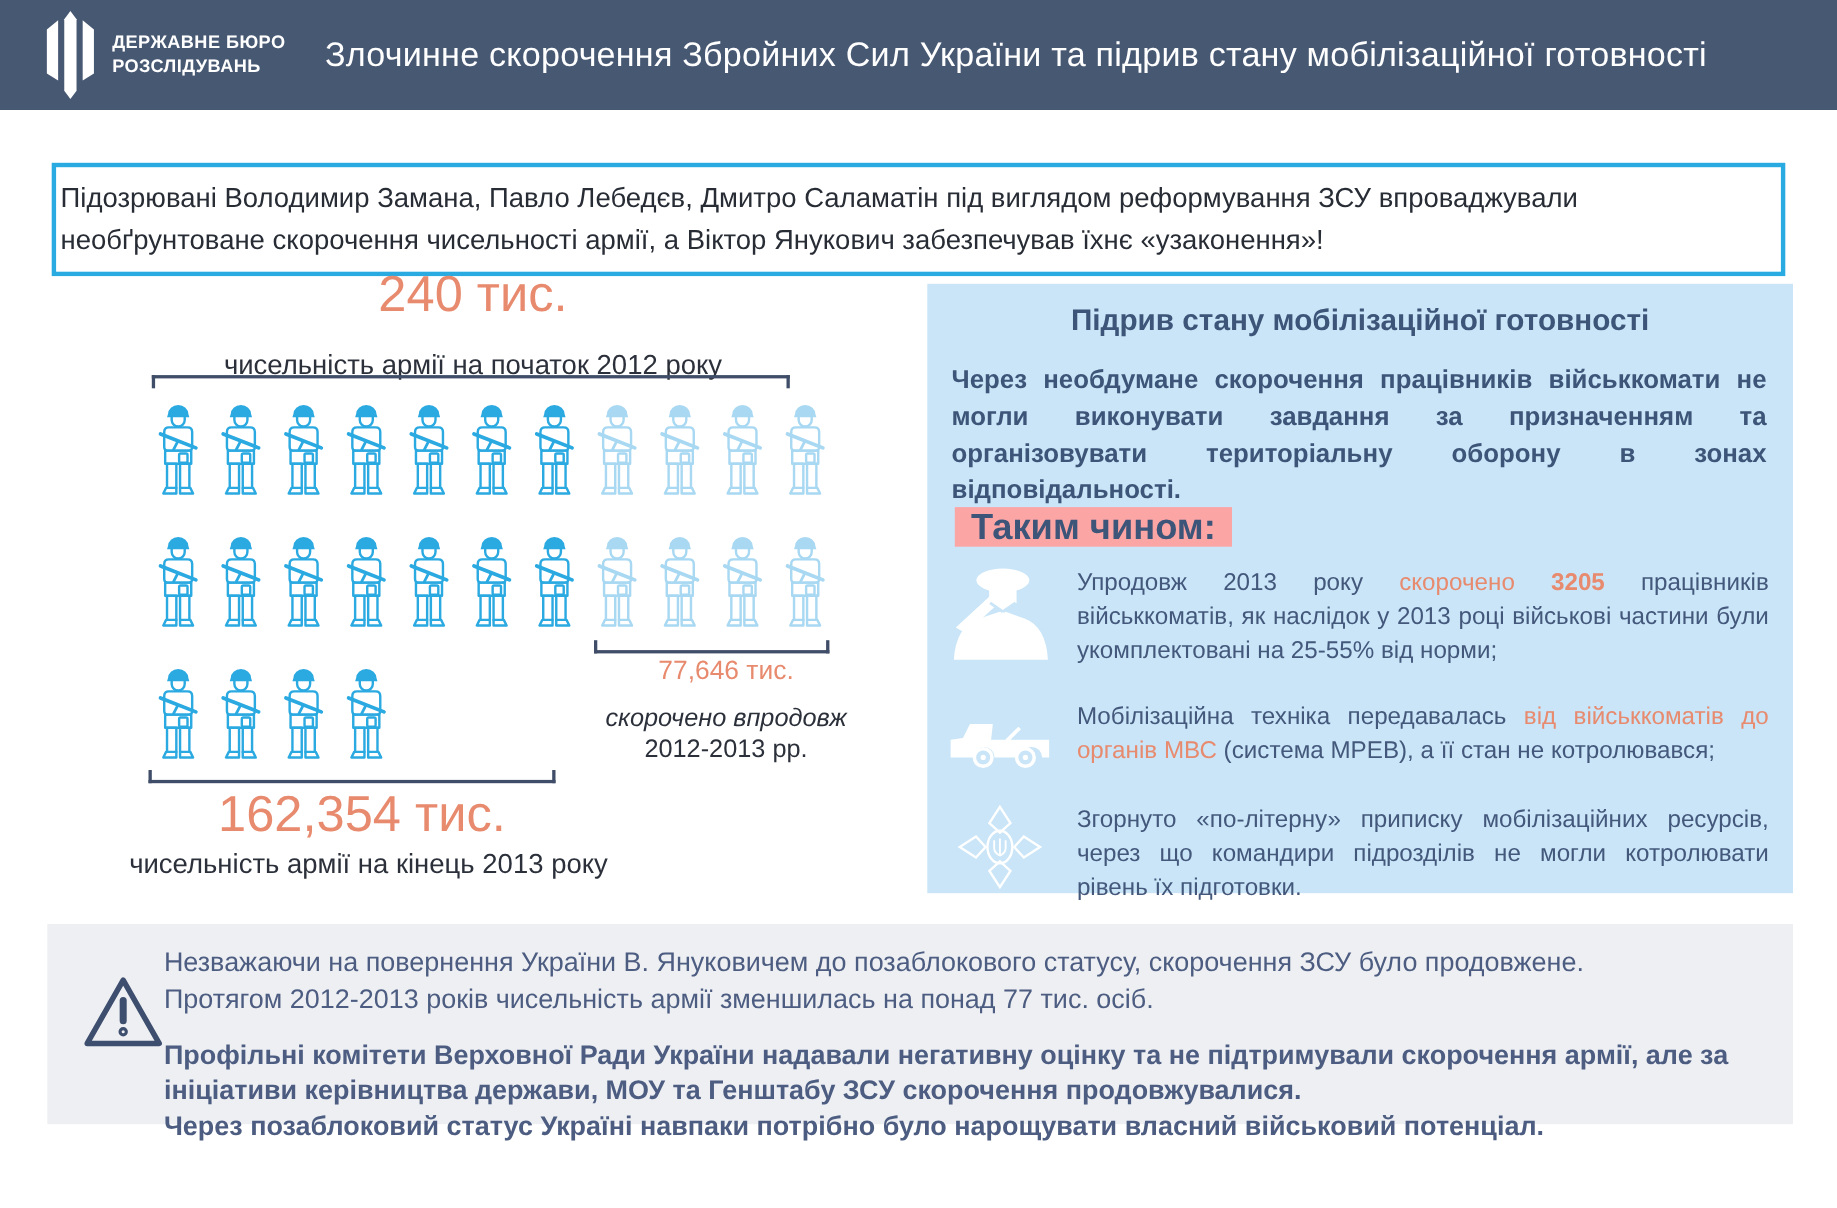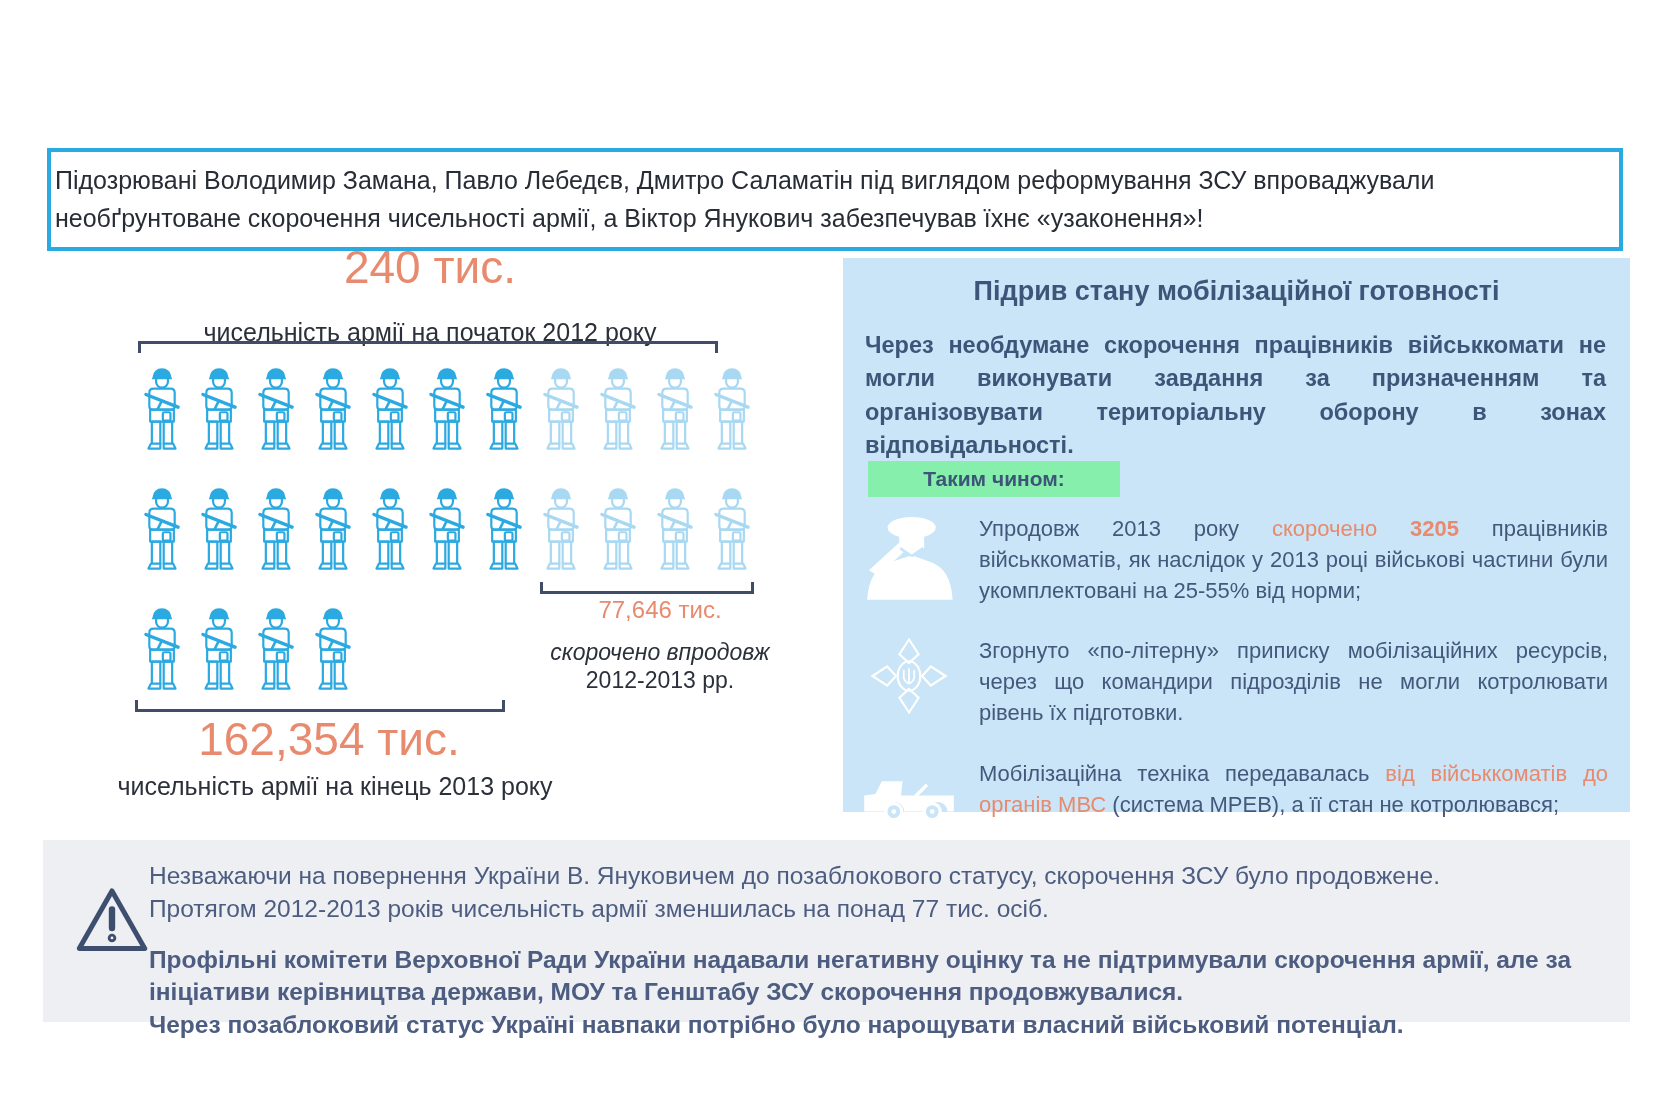--- a/index.html
+++ b/index.html
@@ -39,23 +39,23 @@
   #label-reduced-1 { left:445px; top:399px; width:270px; font-size:23px; color:#2b303a;font-style:italic; }
   #label-reduced-2 { left:445px; top:427px; width:270px; font-size:23px; color:#2b303a; }
   #num-end   { left:24px; top:472px; width:450px; font-size:46px; color:#e88a6e; }
   #label-end { left:0;    top:532px; width:510px; font-size:25px; color:#2b303a; }
 
   
   .panel { position:absolute; left:843px; top:258px; width:787px; height:554px; background:#c9e5f7; }
   .panel-title { margin:18px 20px 0; text-align:center; font-size:27px; font-weight:bold; color:#3d5578; }
   .panel-intro { margin:22px 24px 0 22px; font-size:23.5px; font-weight:bold; color:#3d5578;
                  text-align:justify; line-height:1.42; }
-  .thus { position:absolute; left:25px; top:203px; width:252px; height:36px; background:#86efac;
+  .thus { position:absolute; left:25px; top:203px; width:252px; height:36px; background:#fca5a5;
           display:flex; align-items:center; justify-content:center;
-          font-size:21px; font-weight:bold; color:#3d5578; }
+          font-size:33px; font-weight:bold; color:#3d5578; }
   .bullets { position:absolute; left:16px; top:256px; right:18px; }
   .bullet { display:flex; align-items:flex-start; margin-bottom:30px; }
   .b-icon { flex:0 0 100px; display:flex; justify-content:center; }
   .b-text { flex:1; margin:0 4px 0 20px; font-size:22px; line-height:1.4; color:#44587c; text-align:justify; }
   .hl   { color:#e88a6e; }
   .hl-b { color:#e88a6e; font-weight:bold; }
 
   
   .footer { position:absolute; left:43px; top:840px; width:1587px; height:182px; background:#edeff3; }
   .warn { position:absolute; left:32px; top:46px; width:74px; height:78px; }
@@ -77,20 +77,34 @@
       <path d="M12 54 h28 v14 h-28 z"></path>
       <rect x="27" y="57" width="9" height="10" rx="1.5"></rect>
       <path d="M14 68 h10 v26 h-10 z M28 68 h10 v26 h-10 z"></path>
       <path d="M13 94 l-3 6 h14 v-6 M28 94 v6 h14 l-3 -6"></path>
     </g>
   </symbol>
 </svg>
 
 <div class="page">
 
+  <div class="header">
+    <div class="logo-mark">
+      <svg viewBox="0 0 46 86" fill="#ffffff">
+        <polygon points="0,18 11,9 11,68 0,61"></polygon>
+        <polygon points="17,8 23,0 29,8 29,78 23,86 17,78"></polygon>
+        <polygon points="35,9 46,18 46,61 35,68"></polygon>
+      </svg>
+    </div>
+    <div class="logo-text">
+      <div>ДЕРЖАВНЕ БЮРО</div>
+      <div>РОЗСЛІДУВАНЬ</div>
+    </div>
+    <div class="header-title">Злочинне скорочення Збройних Сил України та підрив стану мобілізаційної готовності</div>
+  </div>
 
   <div class="suspects">
     <span>Підозрювані Володимир Замана, Павло Лебедєв, Дмитро Саламатін під виглядом реформування ЗСУ впроваджували необґрунтоване скорочення чисельності армії, а Віктор Янукович забезпечував їхнє «узаконення»!</span>
   </div>
 
   <div class="picto">
     <div class="ctr" id="num-start">240 тис.</div>
     <div class="ctr" id="label-start">чисельність армії на початок 2012 року</div>
 
     <div class="brk brk-down" id="brk-top"></div>
@@ -208,50 +222,50 @@
             </g>
             <path d="M58 47 l-13 -9 M58 47 l13 -9" stroke="#c9e5f7" stroke-width="3" fill="none"></path>
           </svg>
         </div>
         <p class="b-text">
           <span>Упродовж 2013 року </span><span class="hl">скорочено </span><span class="hl-b">3205</span><span> працівників військкоматів, як наслідок у 2013 році військові частини були укомплектовані на 25-55% від норми;</span>
         </p>
       </div>
 
       <div class="bullet">
-        <div class="b-icon">
-          <svg viewBox="0 0 92 92" width="80" height="80" fill="none" stroke="#ffffff" stroke-width="2.5">
-            <path d="M46 4 L35 21 L46 31 L57 21 Z"></path>
-            <path d="M46 88 L35 71 L46 61 L57 71 Z"></path>
-            <path d="M4 46 L21 35 L31 46 L21 57 Z"></path>
-            <path d="M88 46 L71 35 L61 46 L71 57 Z"></path>
-            <ellipse cx="46" cy="46" rx="13" ry="17"></ellipse>
-            <path d="M46 37 v18 M40 39 v8 c0 4 2 6 6 8 M52 39 v8 c0 4 -2 6 -6 8" stroke-width="2"></path>
-          </svg>
-        </div>
-        <p class="b-text">Згорнуто «по-літерну» приписку мобілізаційних ресурсів, через що командири підрозділів не могли котролювати рівень їх підготовки.</p>
-      </div>
-
-      <div class="bullet">
         <div class="b-icon" style="margin-top:6px">
           <svg viewBox="0 0 120 72" width="96" height="58">
             <path fill="#ffffff" d="M4 58 v-20 l14 -2 8 -16 h26 l-2 18 h16 l15 -15 3 3 -12 12 h44 v20 h-8 a12 12 0 0 0 -24 0 h-30 a12 12 0 0 0 -24 0 h-16 z"></path>
             <g fill="#c9e5f7" stroke="#ffffff" stroke-width="4">
               <circle cx="41" cy="58" r="10"></circle>
               <circle cx="89" cy="58" r="10"></circle>
             </g>
             <circle cx="41" cy="58" r="3" fill="#ffffff"></circle>
             <circle cx="89" cy="58" r="3" fill="#ffffff"></circle>
           </svg>
         </div>
         <p class="b-text">
           <span>Мобілізаційна техніка передавалась </span><span class="hl">від військкоматів до органів МВС</span><span> (система МРЕВ), а її стан не котролювався;</span>
         </p>
       </div>
 
+      <div class="bullet">
+        <div class="b-icon">
+          <svg viewBox="0 0 92 92" width="80" height="80" fill="none" stroke="#ffffff" stroke-width="2.5">
+            <path d="M46 4 L35 21 L46 31 L57 21 Z"></path>
+            <path d="M46 88 L35 71 L46 61 L57 71 Z"></path>
+            <path d="M4 46 L21 35 L31 46 L21 57 Z"></path>
+            <path d="M88 46 L71 35 L61 46 L71 57 Z"></path>
+            <ellipse cx="46" cy="46" rx="13" ry="17"></ellipse>
+            <path d="M46 37 v18 M40 39 v8 c0 4 2 6 6 8 M52 39 v8 c0 4 -2 6 -6 8" stroke-width="2"></path>
+          </svg>
+        </div>
+        <p class="b-text">Згорнуто «по-літерну» приписку мобілізаційних ресурсів, через що командири підрозділів не могли котролювати рівень їх підготовки.</p>
+      </div>
+
     </div>
   </div>
 
   <div class="footer">
     <div class="warn">
       <svg viewBox="0 0 104 96" fill="none" stroke="#3e4e6e" stroke-width="7" stroke-linecap="round" stroke-linejoin="round">
         <path d="M52 7 L98 88 H6 Z"></path>
         <path d="M52 33 v26" stroke-width="9"></path>
         <circle cx="52" cy="73" r="2" stroke-width="8"></circle>
       </svg>

